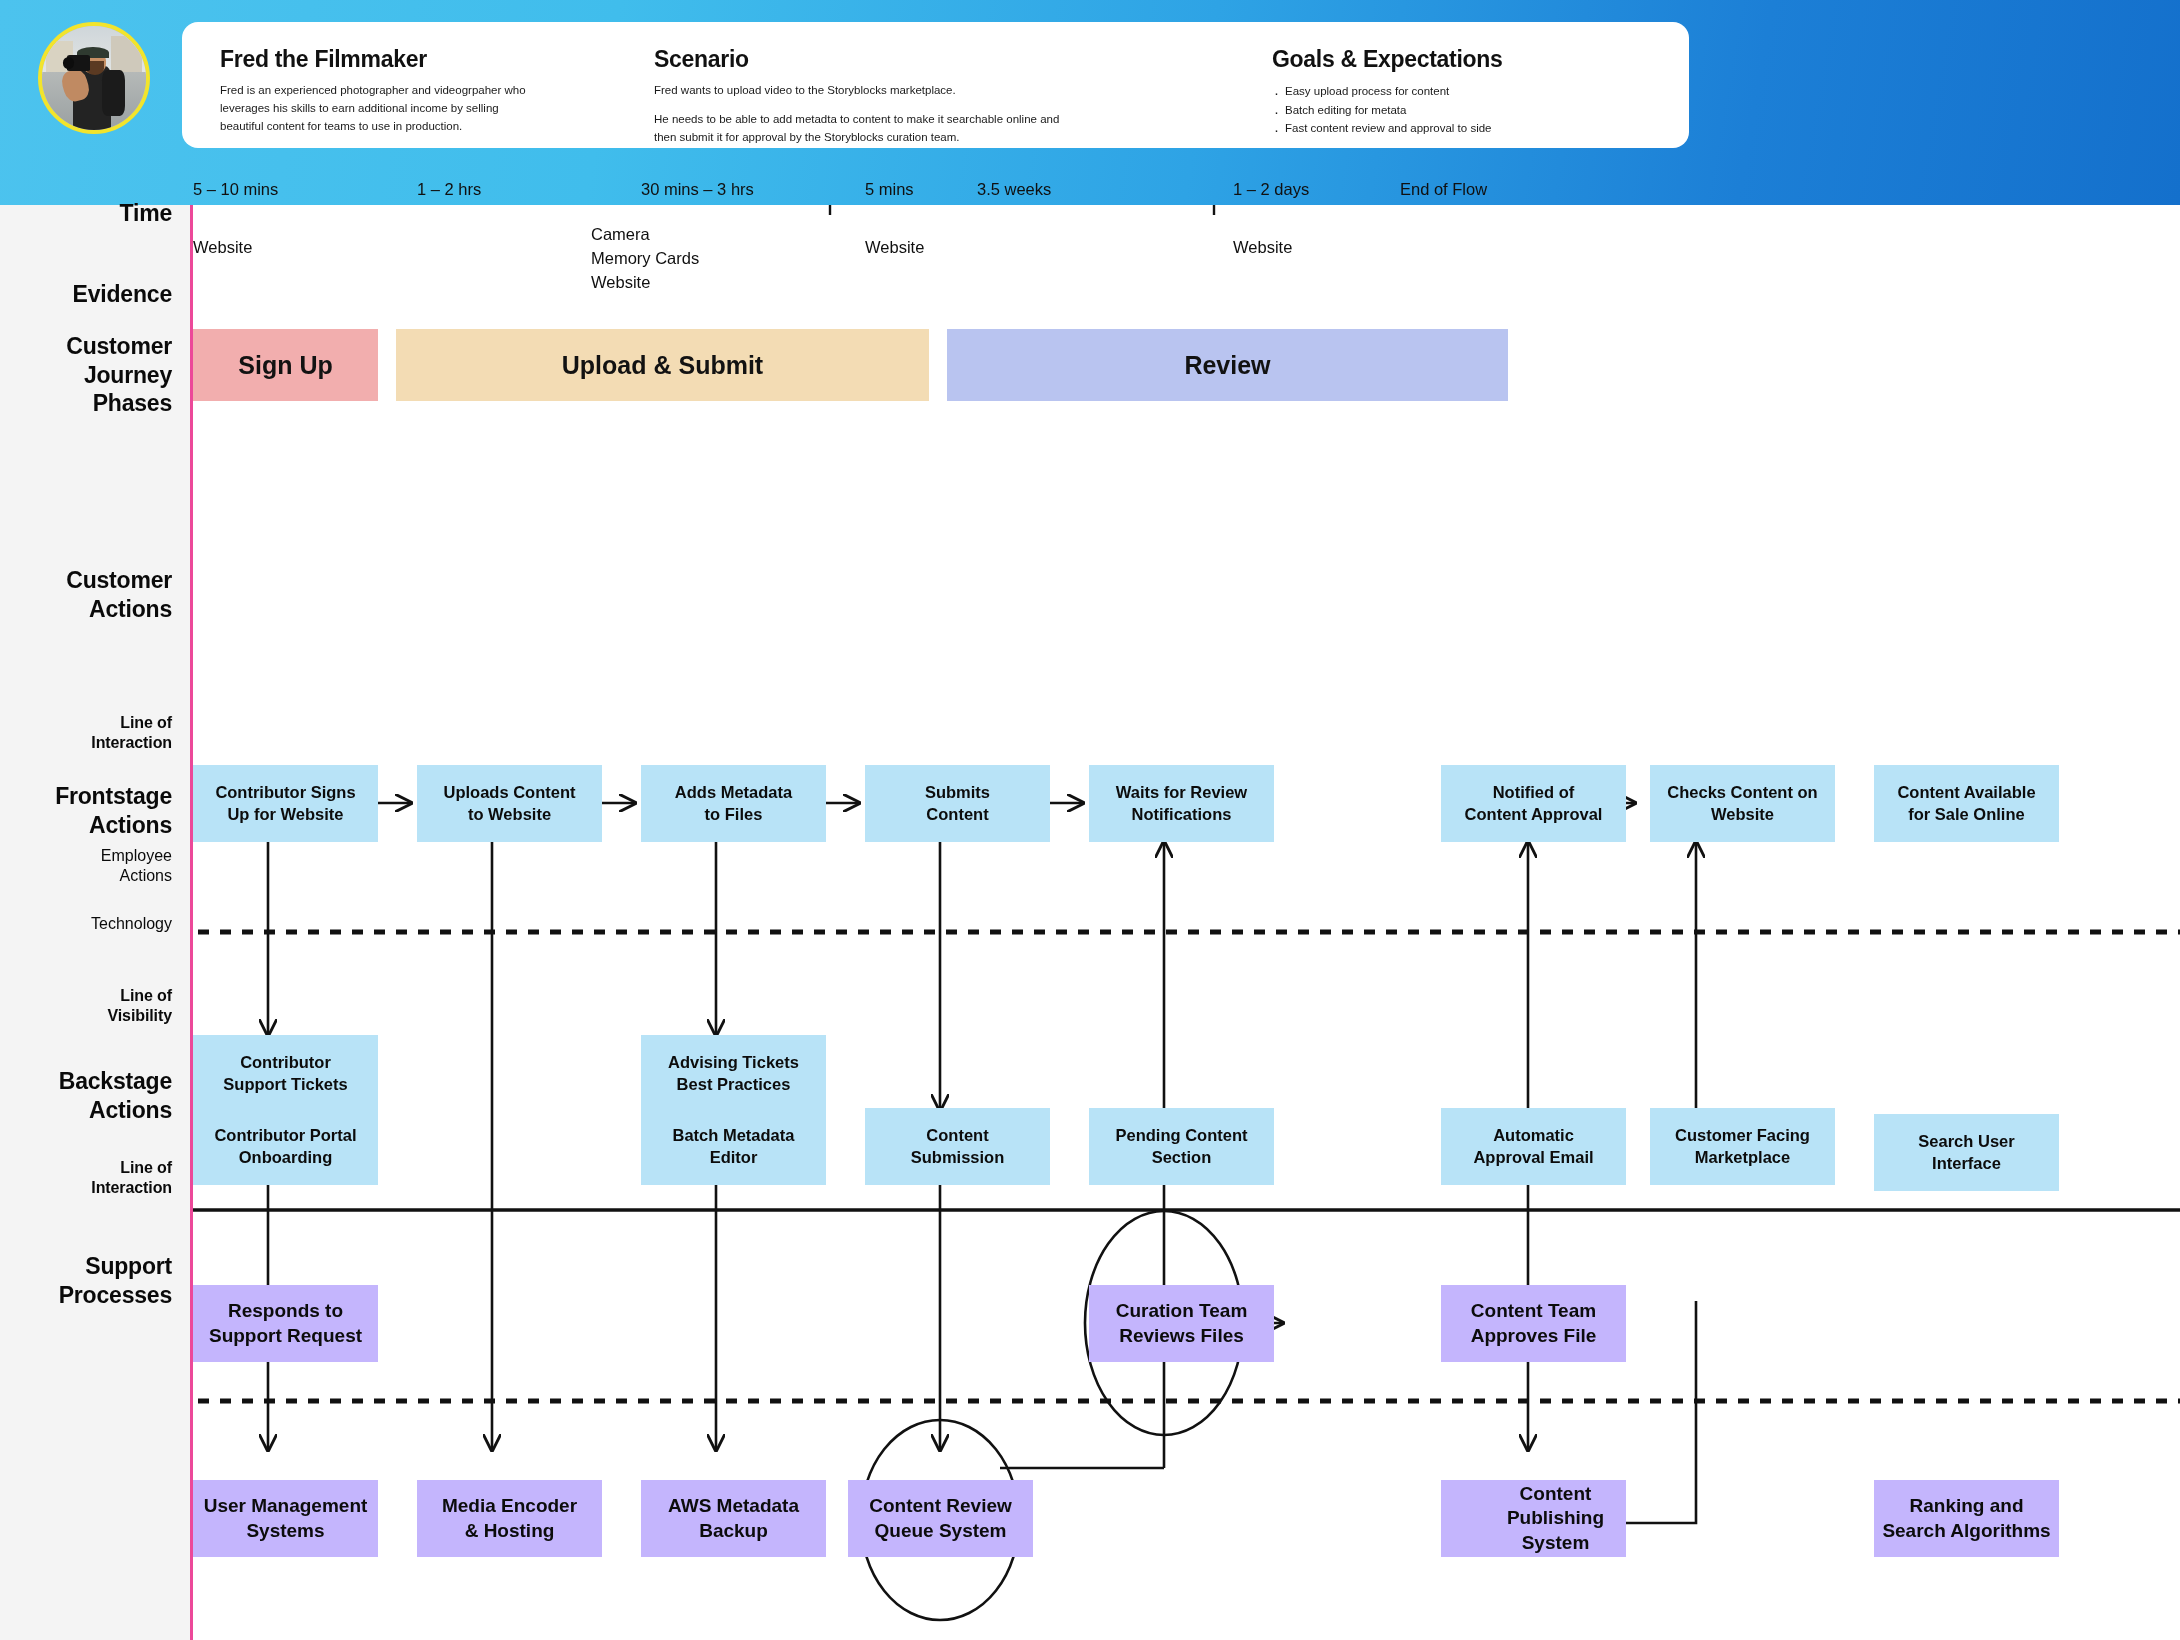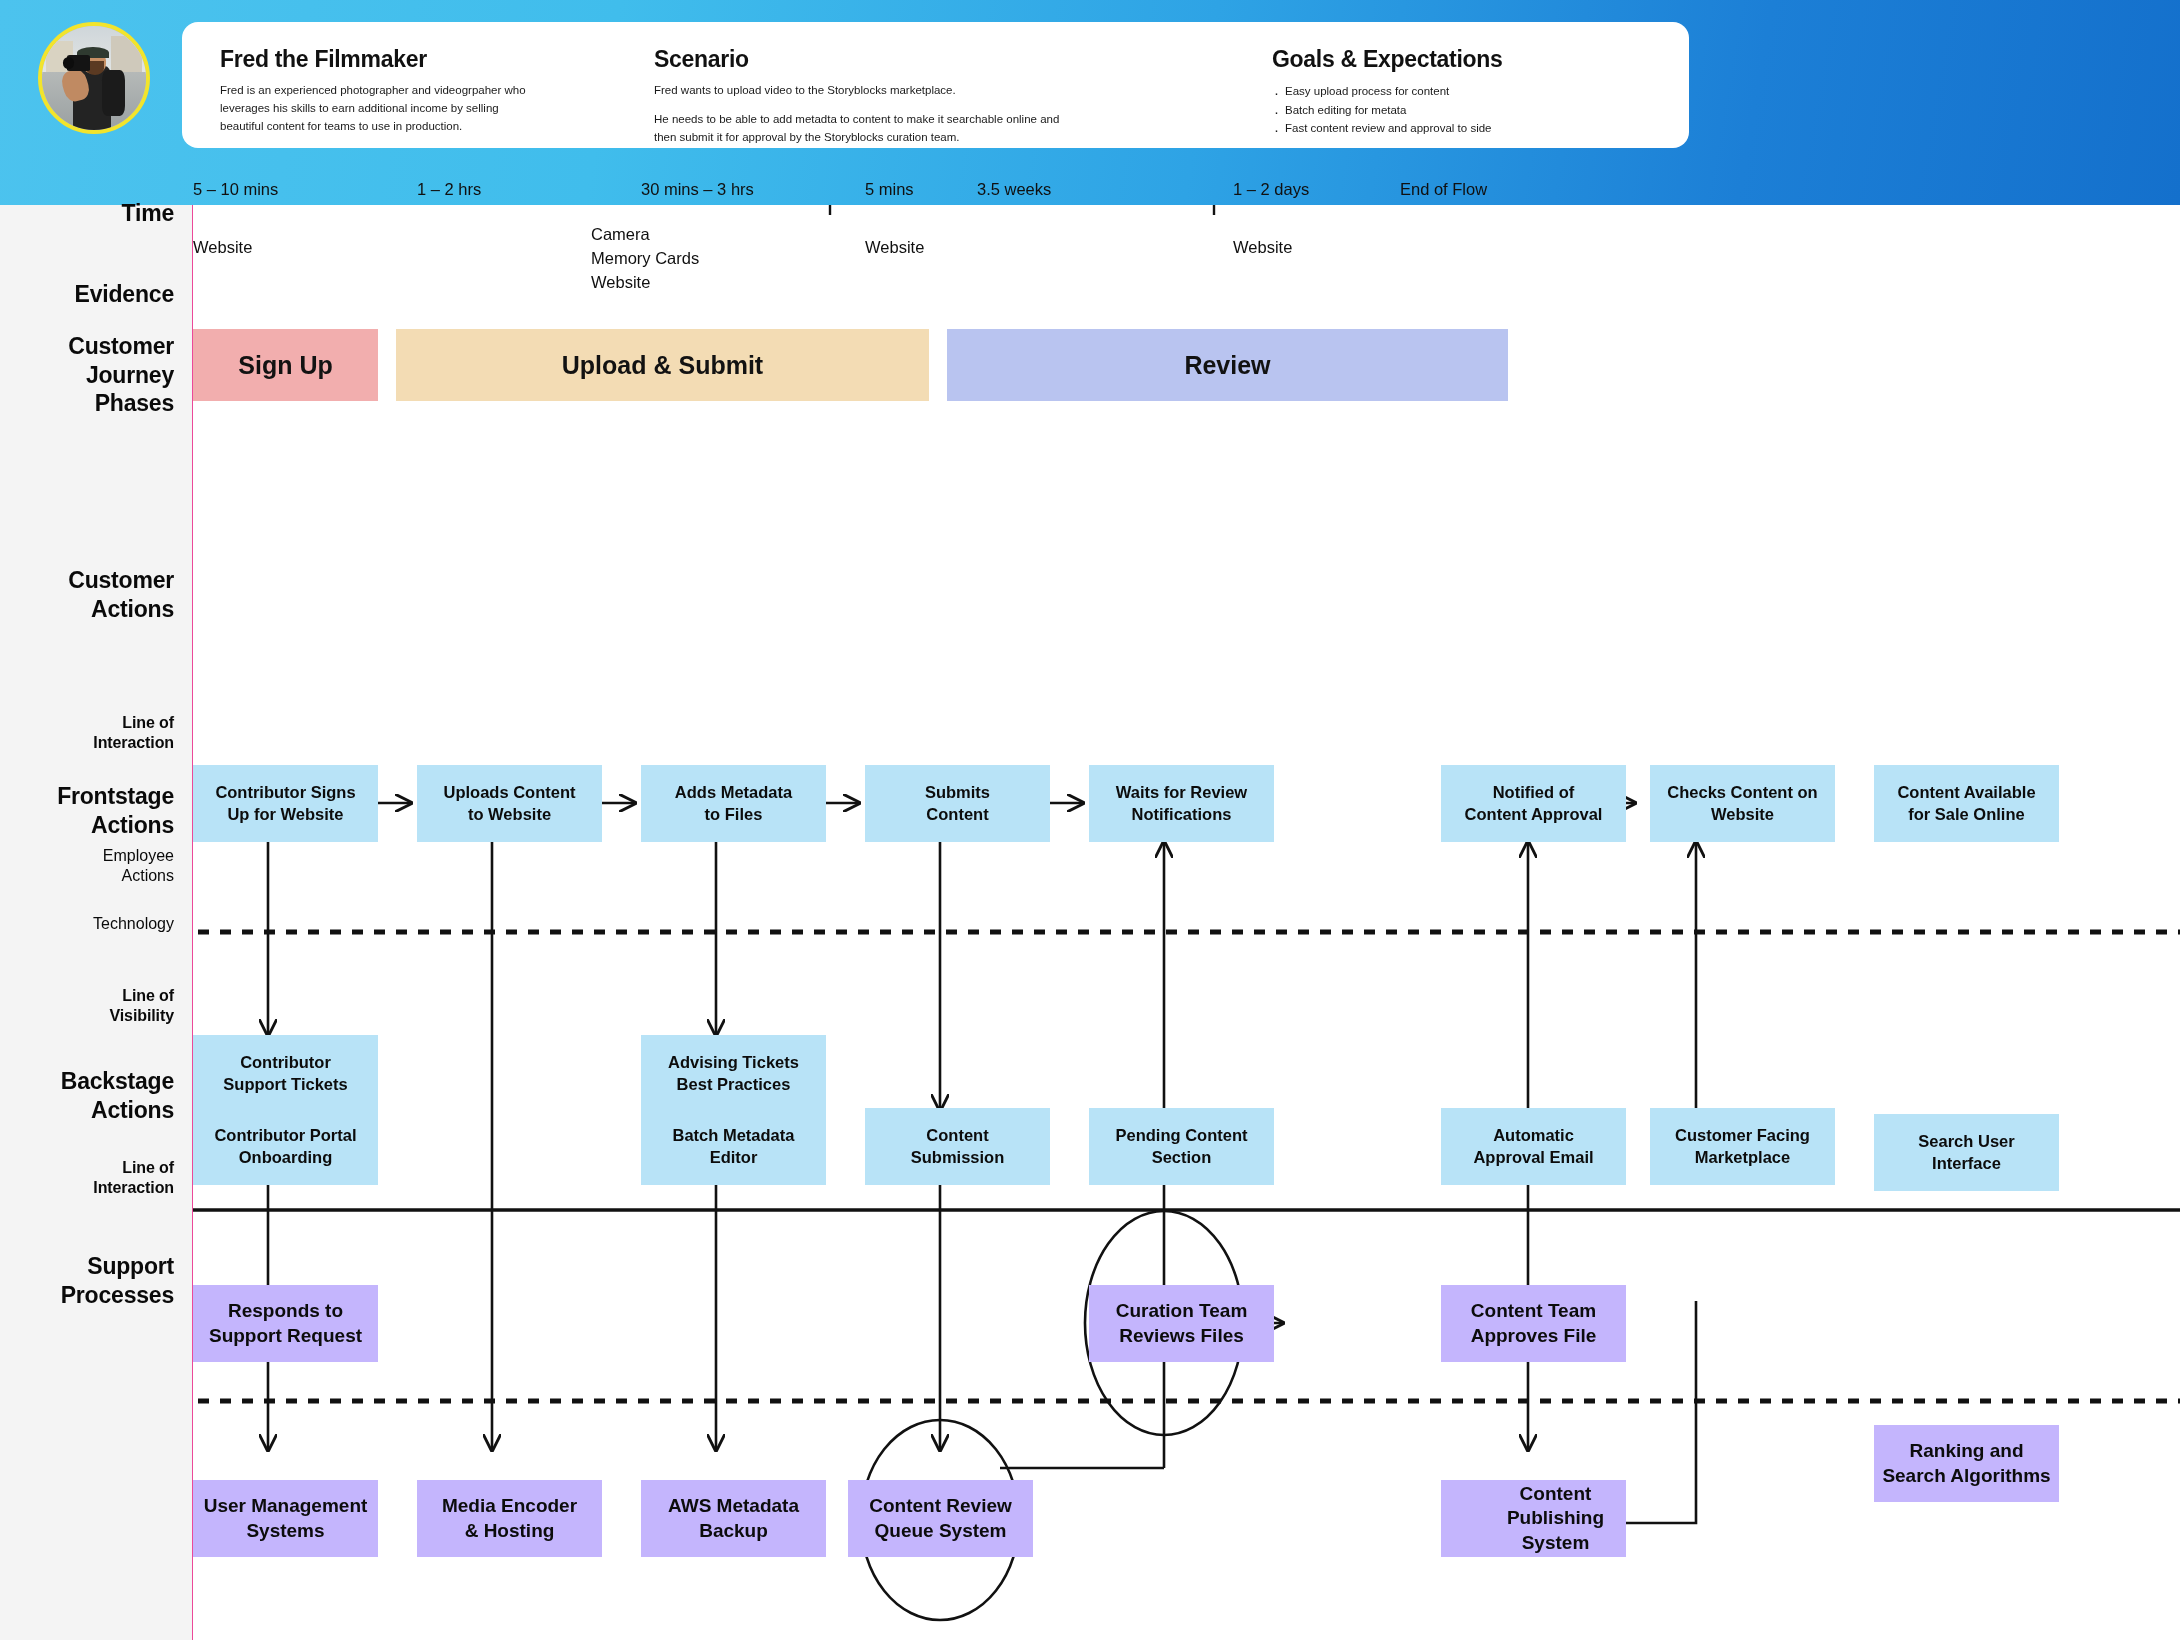--- a/index.html
+++ b/index.html
@@ -48,21 +48,21 @@
   .hcol li { font-size: 11.5px; color: #1a1a1a; line-height: 1.62; padding-left: 13px; position: relative; }
   .hcol li:before { content: "\00b7"; position: absolute; left: 2px; top: -1px; font-size: 15px; }
   #col-persona { left: 38px; width: 320px; }
   #col-scenario { left: 472px; width: 420px; }
   #col-goals { left: 1090px; width: 390px; }
   #col-scenario p + p { margin-top: 11px; }
 
   
   #rail {
     position: absolute; left: 0; top: 205px; width: 193px; height: 1435px;
-    background: #f4f4f4; border-right: 1px solid #ec4899;
+    background: #f4f4f4; border-right: 3px solid #ec4899;
   }
   .rail-lbl {
     position: absolute; right: 18px; text-align: right; color: #0a0a0a;
     line-height: 1.24; white-space: pre-line;
   }
   .rail-big { font-size: 23px; font-weight: bold; letter-spacing: -0.2px; }
   .rail-mid { font-size: 16px; font-weight: bold; letter-spacing: -0.1px; }
   .rail-sm  { font-size: 16px; font-weight: normal; }
 
   
@@ -293,16 +293,16 @@
   <div class="node n-yellow" style="top: 1275px; width: 185px; height: 77px; white-space: pre-line;">User Management
 Systems</div>
   <div class="node n-yellow" style="left: 224px; top: 1275px; width: 185px; height: 77px; white-space: pre-line;">Media Encoder
 &amp; Hosting</div>
   <div class="node n-yellow" style="left: 448px; top: 1275px; width: 185px; height: 77px; white-space: pre-line;">AWS Metadata
 Backup</div>
   <div class="node n-yellow" style="left: 655px; top: 1275px; width: 185px; height: 77px; white-space: pre-line;">Content Review
 Queue System</div>
   <div class="node n-yellow" style="left: 1248px; top: 1275px; width: 185px; height: 77px; white-space: pre-line; padding-left: 44px;">Content Publishing
 System</div>
-  <div class="node n-yellow" style="left: 1681px; top: 1220px; width: 185px; height: 77px; white-space: pre-line;">Ranking and
+  <div class="node n-yellow" style="left: 1681px; top: 1275px; width: 185px; height: 77px; white-space: pre-line;">Ranking and
 Search Algorithms</div>
 
 </div>
 
 </body></html>

